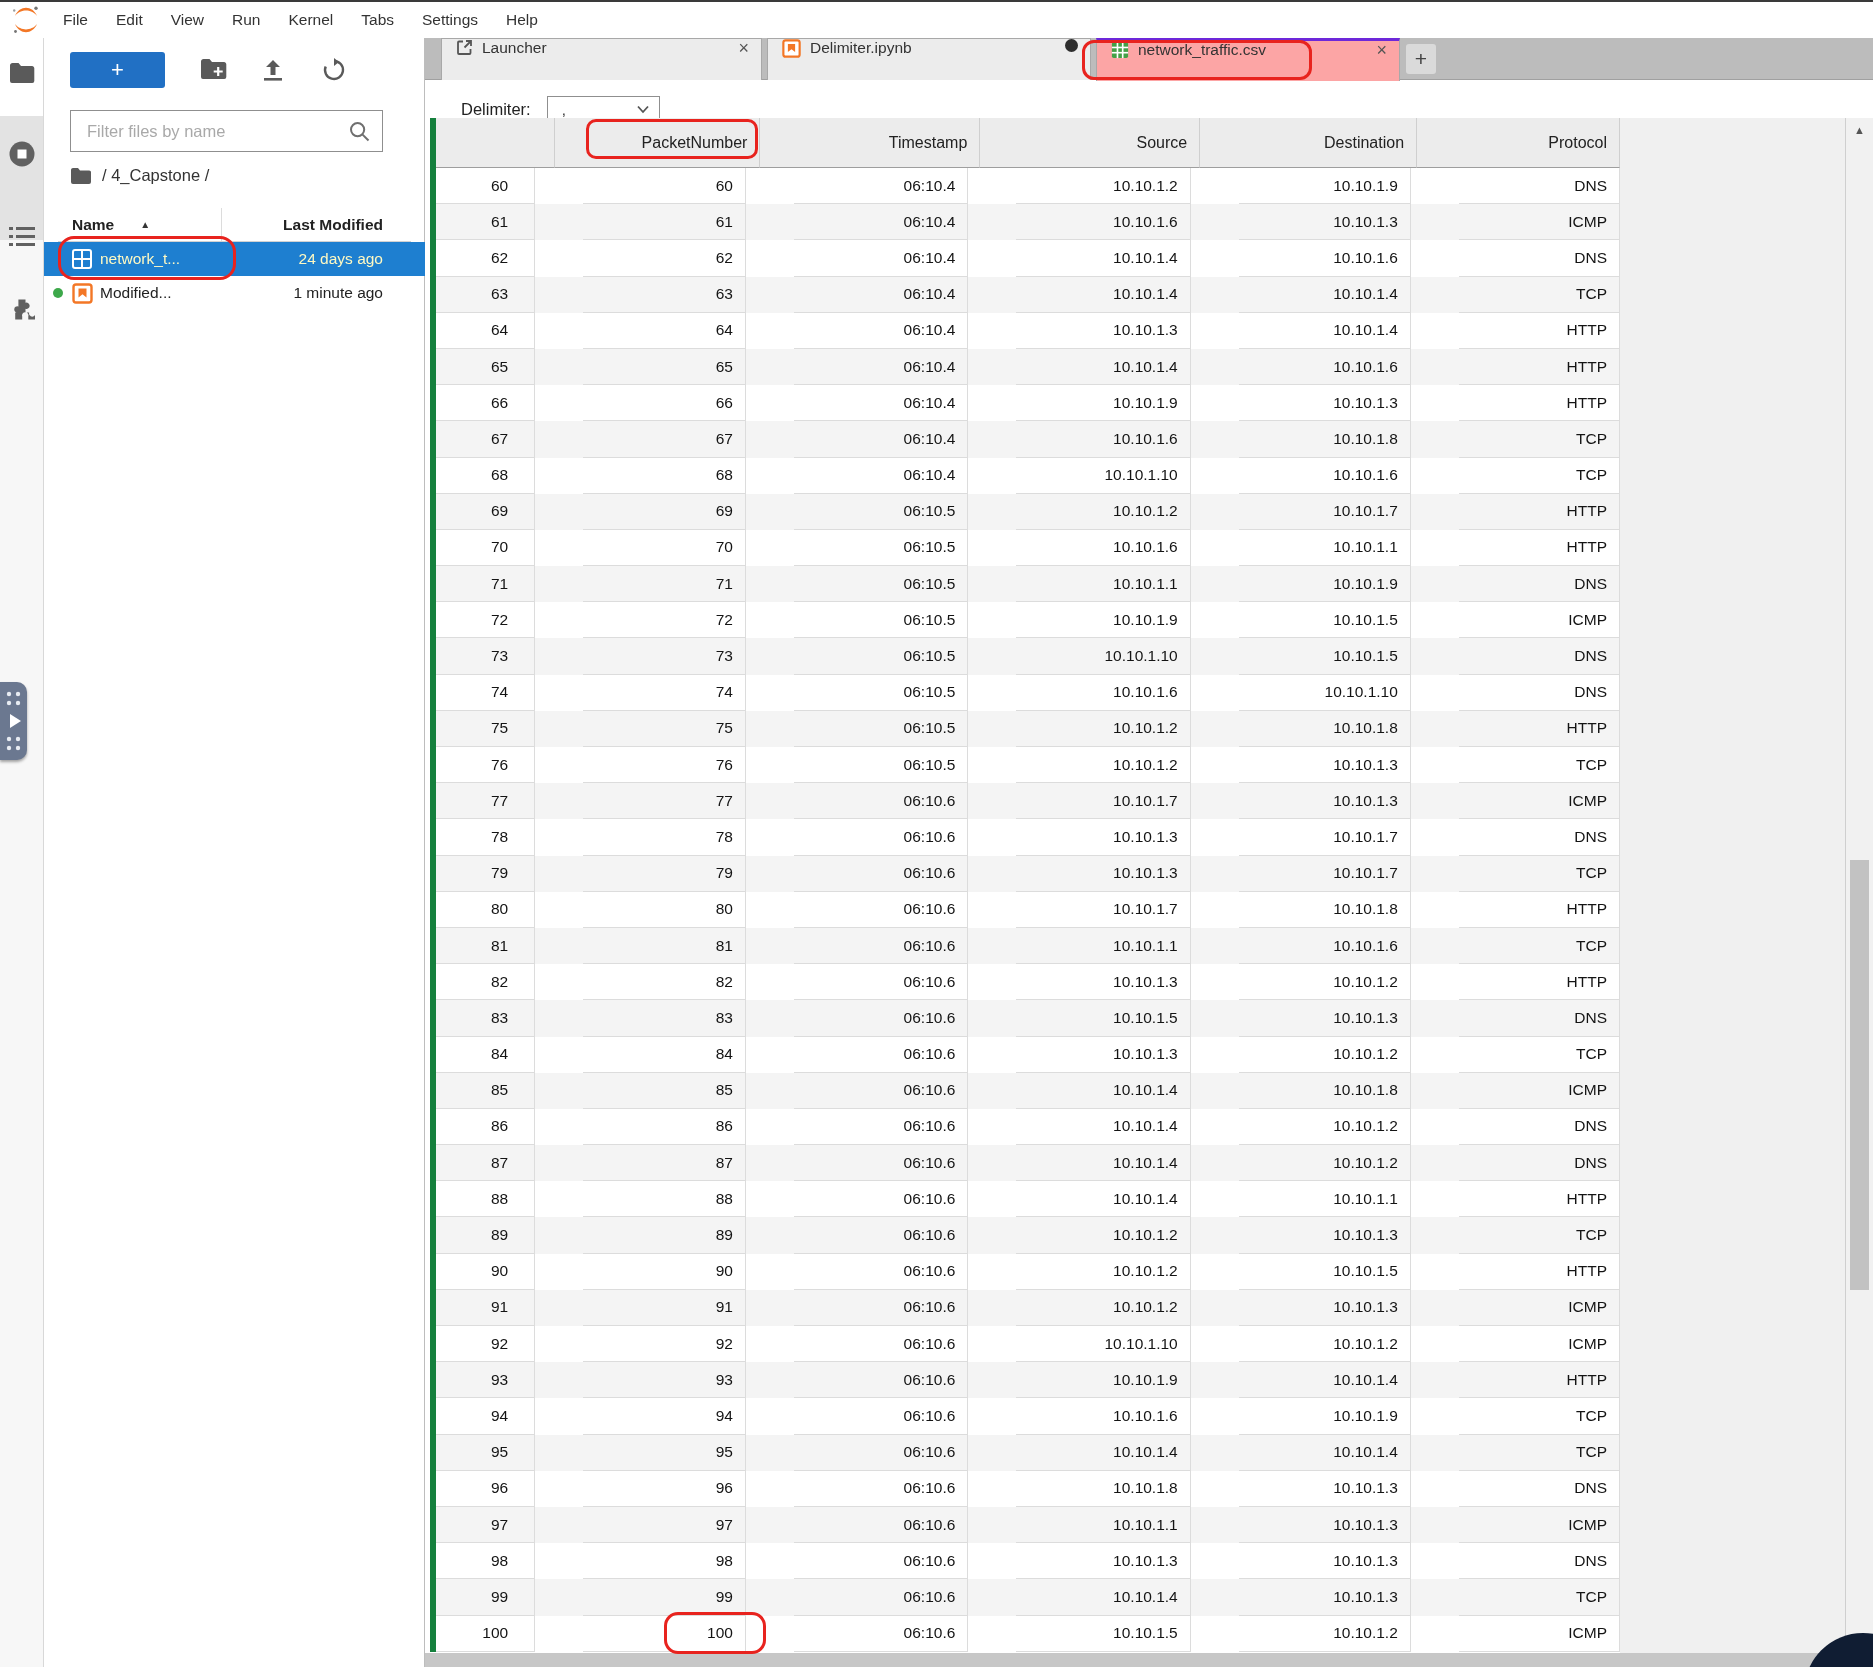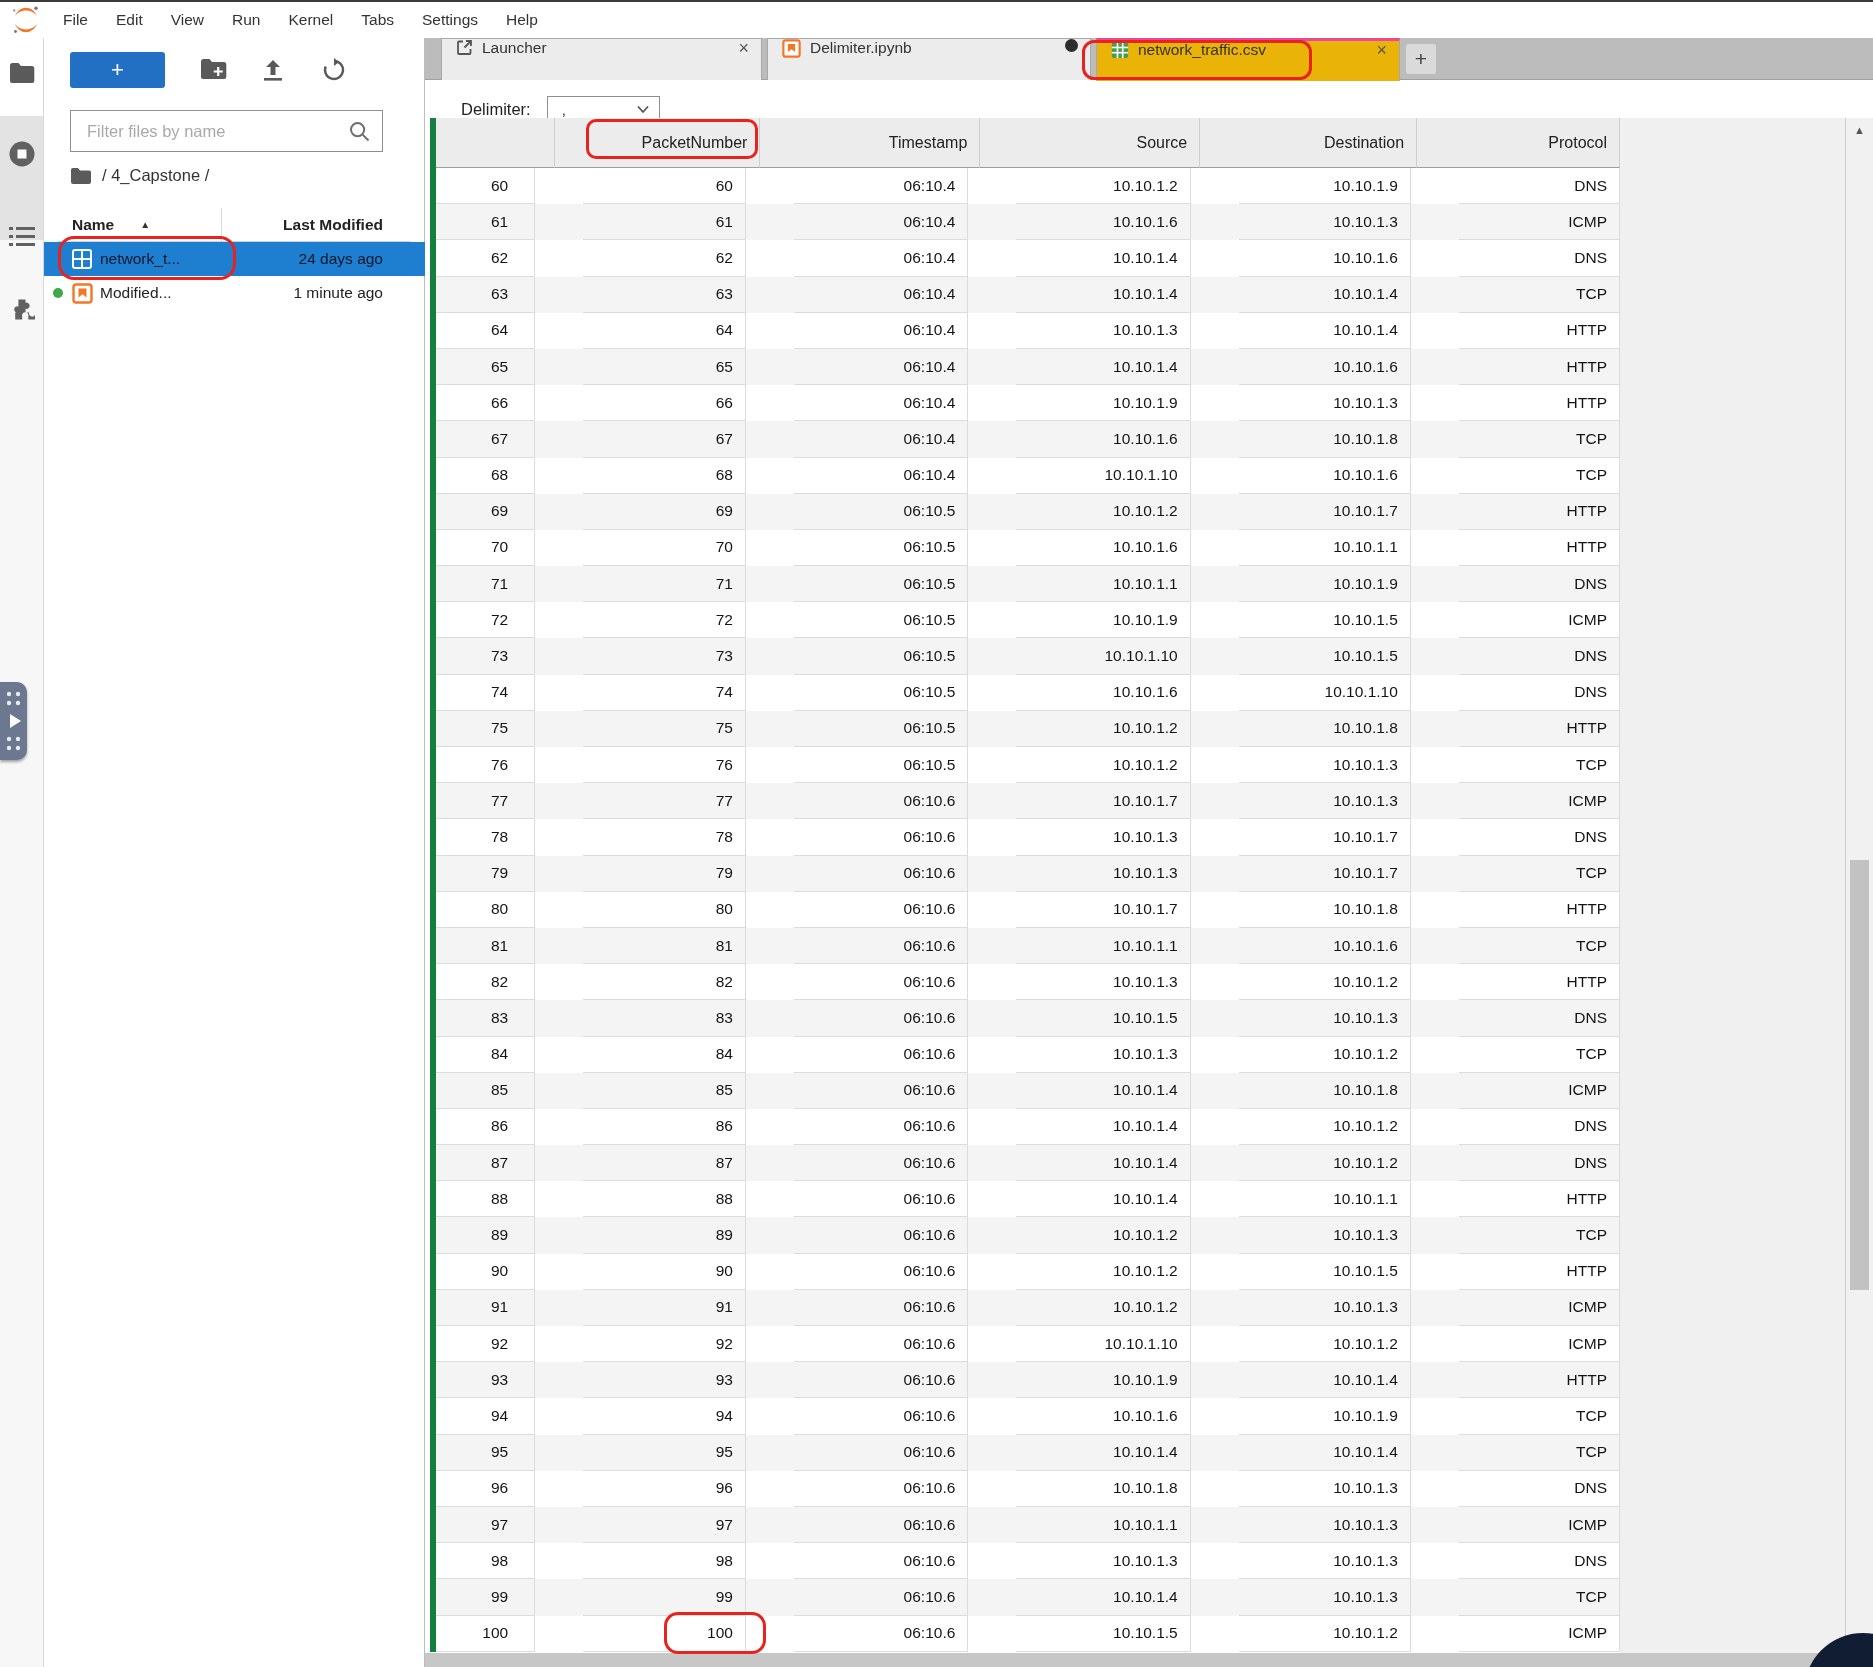--- a/index.html
+++ b/index.html
@@ -40,34 +40,34 @@
   .crumb { position:absolute; left:26px; top:128px; display:flex; align-items:center; gap:10px; }
   .crumb-text { font-size:16.5px; color:#333; }
   .fb-header { position:absolute; left:14px; top:170px; width:353px; height:34px; display:flex;
                align-items:center; border-bottom:1px solid #d2d2d2; }
   .fb-h-name { width:164px; font-weight:bold; font-size:15.5px; padding-left:14px; display:flex;
                align-items:center; gap:26px; border-right:1px solid #dcdcdc; height:100%; }
   .sortarrow { font-size:10px; color:#333; }
   .fb-h-mod { flex:1; text-align:right; font-weight:bold; font-size:15.5px; padding-right:28px; }
   .frow { position:absolute; left:0; width:381px; height:34px; display:flex; align-items:center;
           font-size:15.5px; }
-  .frow.sel { background:#1e7fd0; color:#0f172a; }
+  .frow.sel { background:#1e7fd0; color:#fef9c3; }
   .frow .ficon { position:absolute; left:28px; }
   .frow .fname { position:absolute; left:56px; }
   .frow .fdate { position:absolute; right:42px; }
   .rundot { position:absolute; left:9px; width:10px; height:10px; border-radius:50%; background:#3da84a; }
   
   .main { position:absolute; left:425px; top:38px; width:1448px; height:1629px; background:#fff; }
   .tabbar { position:absolute; left:0; top:0; width:1448px; height:42px; background:#bcbcbc;
             border-bottom:1px solid #a0a0a0; }
   .tab { position:absolute; top:0; height:42px; background:#ececec; border:1px solid #a8a8a8;
          border-bottom:none; display:flex; padding:0 12px 0 14px; gap:9px; }
   .tab .tlabel { font-size:15.5px; color:#333; }
   .tab .tclose { margin-left:auto; font-size:18px; color:#555; line-height:1; }
-  .tab.active { background:#eab308; border-top:3px solid #ec4899; height:43px; z-index:2; }
+  .tab.active { background:#fca5a5; border-top:3px solid #6d28d9; height:43px; z-index:2; }
   .dirty-dot { margin-left:auto; width:13px; height:13px; border-radius:50%; background:#2d2d2d; }
   .newtab { position:absolute; left:981px; top:6px; width:30px; height:30px; background:#dadada;
             border-radius:3px; display:flex; align-items:center; justify-content:center;
             font-size:21px; color:#444; }
   .dlmbar { position:absolute; left:0; top:52px; width:1448px; height:38px; background:#fff;
             display:flex; align-items:center; }
   .dlm-label { margin-left:36px; font-size:16.5px; color:#222; }
   .dlm-select { margin-left:16px; width:113px; height:27px; border:1px solid #8f8f8f;
                 display:flex; align-items:center; font-size:15px; color:#333; }
   .dlm-val { padding-left:14px; flex:1; }

